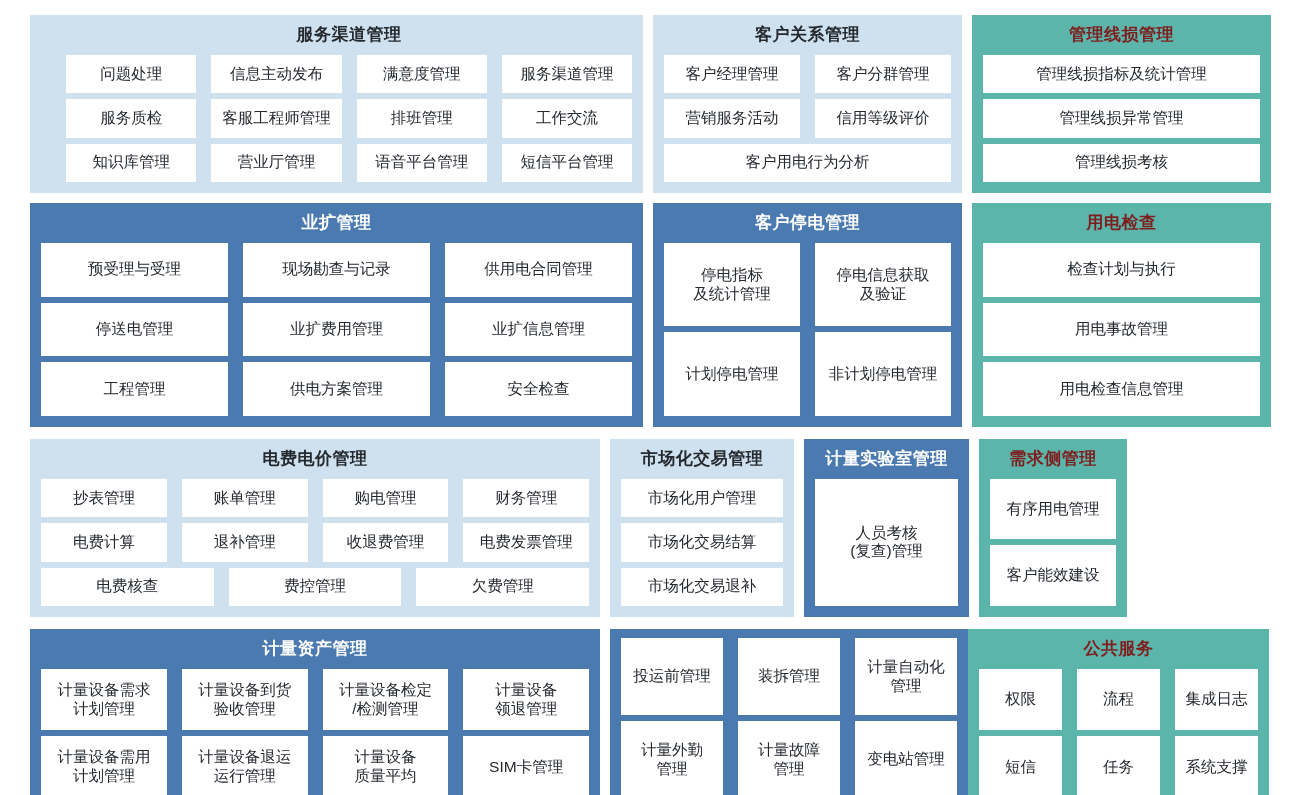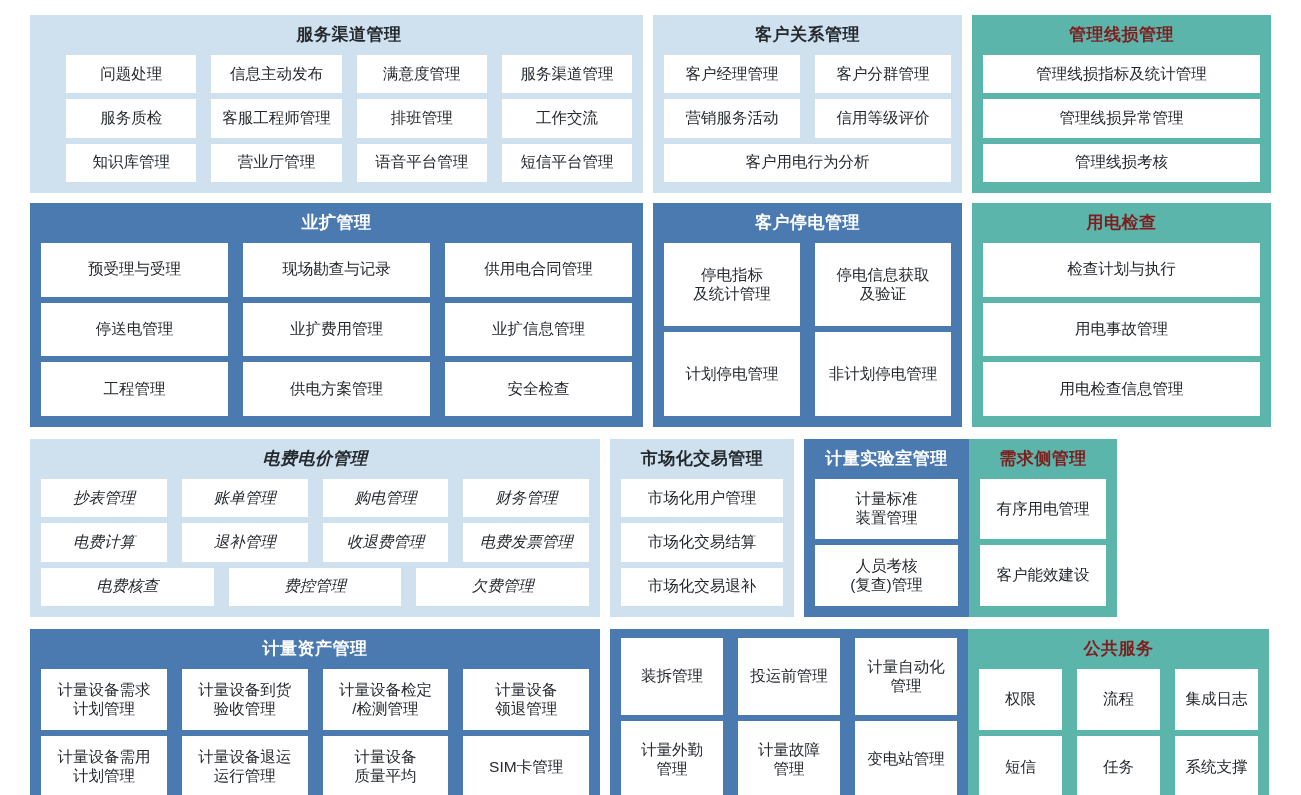--- a/index.html
+++ b/index.html
@@ -187,21 +187,21 @@
           <div class="tile-row">
             <div class="tile">用电事故管理</div>
           </div>
           <div class="tile-row">
             <div class="tile">用电检查信息管理</div>
           </div>
         </div>
       </div>
     </div>
   <div class="row" id="row3">
-      <div class="panel light" style="width: 570px; font-style: italic;">
+      <div class="panel light" style="width: 570px;">
         <div class="panel-title">电费电价管理</div>
         <div class="tile-grid">
           <div class="tile-row">
             <div class="tile">抄表管理</div>
             <div class="tile">账单管理</div>
             <div class="tile">购电管理</div>
             <div class="tile">财务管理</div>
           </div>
           <div class="tile-row">
             <div class="tile">电费计算</div>
@@ -227,30 +227,26 @@
           </div>
           <div class="tile-row">
             <div class="tile">市场化交易退补</div>
           </div>
         </div>
       </div>
       <div class="panel blue" style="width: 165px; margin-left: 10px;">
         <div class="panel-title">计量实验室管理</div>
         <div class="tile-grid">
           <div class="tile-row">
-            <div class="tile">计量标准
-装置管理</div>
-          </div>
-          <div class="tile-row">
             <div class="tile">人员考核
 (复查)管理</div>
           </div>
         </div>
       </div>
-      <div class="panel green" style="width: 148px; ">
+      <div class="panel green" style="width: 148px; margin-left: 10px;">
         <div class="panel-title">需求侧管理</div>
         <div class="tile-grid">
           <div class="tile-row">
             <div class="tile">有序用电管理</div>
           </div>
           <div class="tile-row">
             <div class="tile">客户能效建设</div>
           </div>
         </div>
       </div>
@@ -276,22 +272,22 @@
 运行管理</div>
             <div class="tile">计量设备
 质量平均</div>
             <div class="tile">SIM卡管理</div>
           </div>
         </div>
       </div>
       <div class="panel blue" style="width: 358px; margin-left: 10px;">
         <div class="tile-grid">
           <div class="tile-row">
+            <div class="tile">投运前管理</div>
             <div class="tile">装拆管理</div>
-            <div class="tile">投运前管理</div>
             <div class="tile">计量自动化
 管理</div>
           </div>
           <div class="tile-row">
             <div class="tile">计量外勤
 管理</div>
             <div class="tile">计量故障
 管理</div>
             <div class="tile">变电站管理</div>
           </div>

